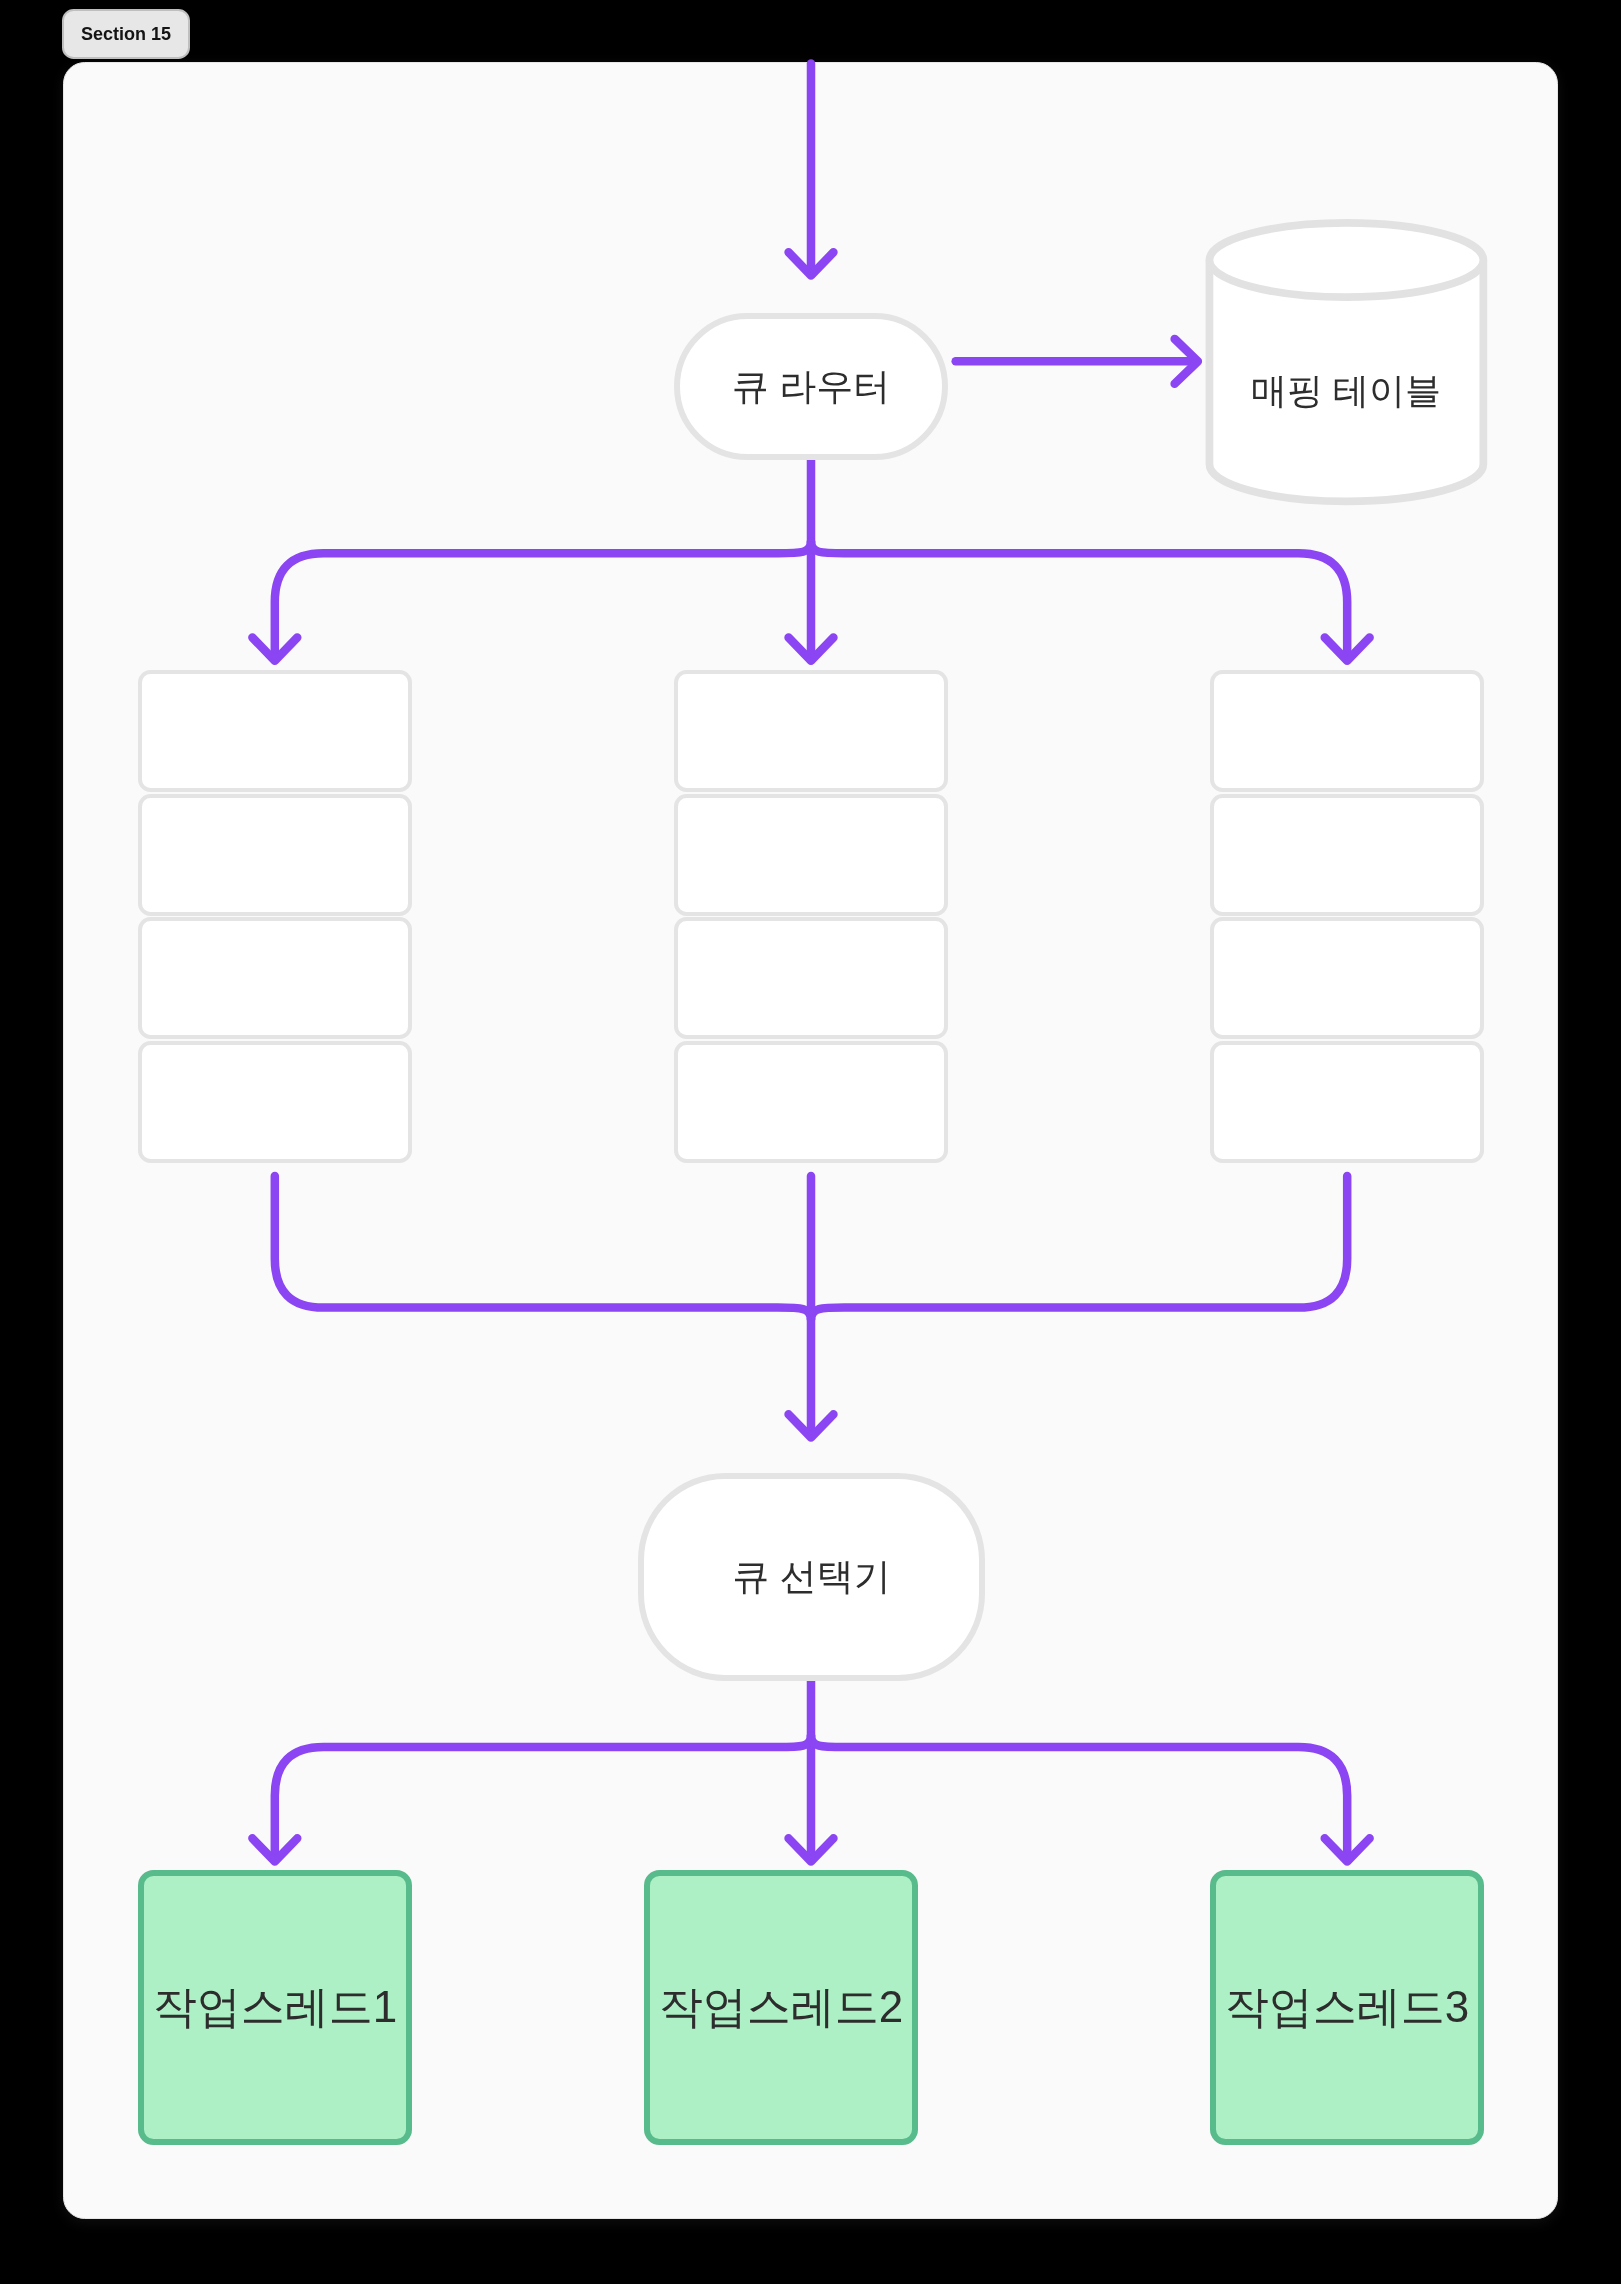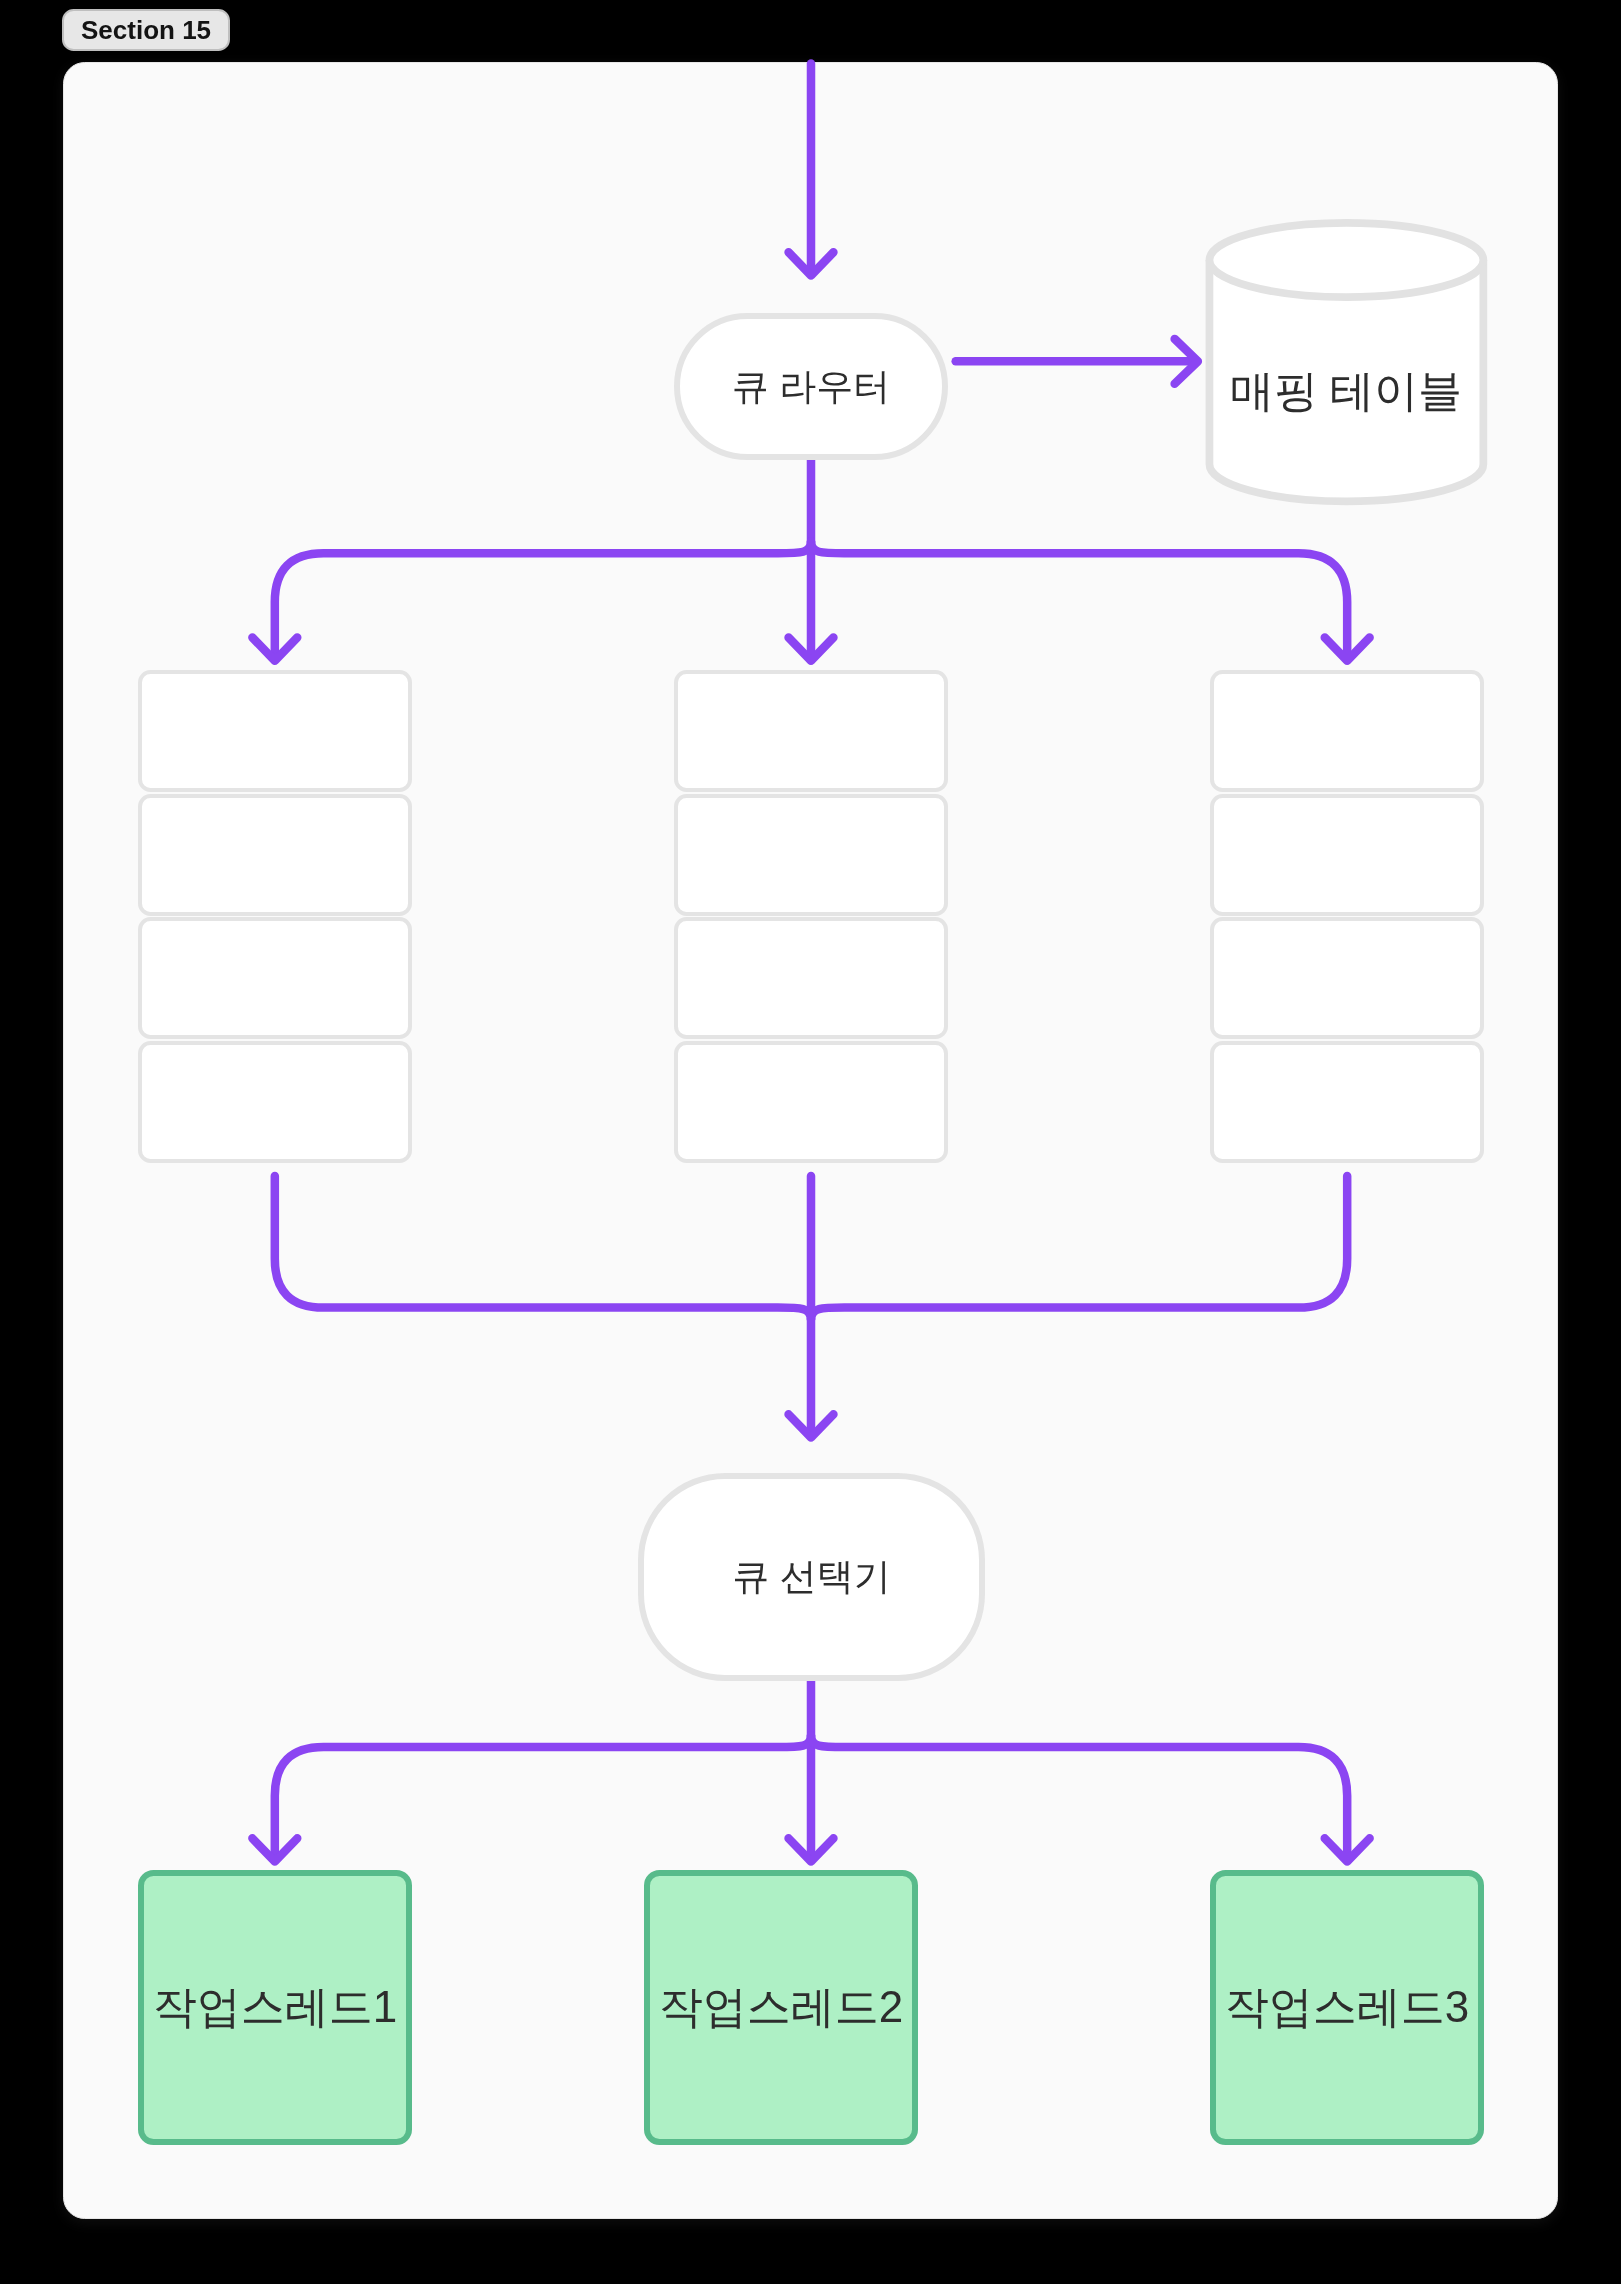--- a/index.html
+++ b/index.html
@@ -9,41 +9,41 @@
     font-family:"Liberation Sans", sans-serif;
     color:var(--text,#2d2d2d);
   }
   .card{
     position:absolute;left:63px;top:62px;width:1495px;height:2157px;
     background:var(--canvas-bg,#fafafa);
     border:1.5px solid #e6e6e6;border-radius:21.7px;box-sizing:border-box;
     box-shadow:0 3.1px 14px rgba(255,255,255,0.06);
   }
   .badge{
-    position:absolute;left:62px;top:9.3px;height:42px;
+    position:absolute;left:62px;top:9.3px;height:50px;
     display:inline-flex;align-items:center;padding:0 17px;
     background:#e7e7e7;border:2.3px solid #bfbfbf;border-radius:11.6px;
-    font-size:26px;font-weight:600;color:#141414;box-sizing:border-box;
+    font-size:18px;font-weight:600;color:#141414;box-sizing:border-box;
     z-index:5;
   }
   svg.connectors{position:absolute;left:0;top:0;z-index:2;}
   .edge{fill:none;stroke:var(--connector,#8b45f2);stroke-width:11;stroke-linecap:round;stroke-linejoin:round;}
   .shape{fill:#ffffff;stroke:#e2e2e2;stroke-width:10;}
   .node{
     position:absolute;display:flex;align-items:center;justify-content:center;
     background:var(--node-fill,#fff);box-sizing:border-box;z-index:3;
     font-size:37px;color:var(--text,#2d2d2d);margin-top:24px;
   }
   .pill{border:6.2px solid var(--node-border,#e4e4e4);}
   .router{left:674px;top:289px;width:274px;height:147px;border-radius:74px;}
   .selector{left:638px;top:1449px;width:347px;height:208px;border-radius:87px;}
   .cyl-label{
     position:absolute;left:1209px;top:364px;width:274px;height:54px;
     display:flex;align-items:center;justify-content:center;
-    font-size:44px;z-index:3;color:var(--text,#2d2d2d);
+    font-size:36px;z-index:3;color:var(--text,#2d2d2d);
   }
   .qcolumn{
     position:absolute;top:670px;width:274px;
     display:flex;flex-direction:column;gap:1.5px;z-index:3;
   }
   .qcol-1{left:138px;} .qcol-2{left:674px;} .qcol-3{left:1210px;}
   .qcell{
     height:122px;background:#ffffff;border:4.6px solid var(--node-border,#e4e4e4);
     border-radius:12.4px;box-sizing:border-box;
   }

